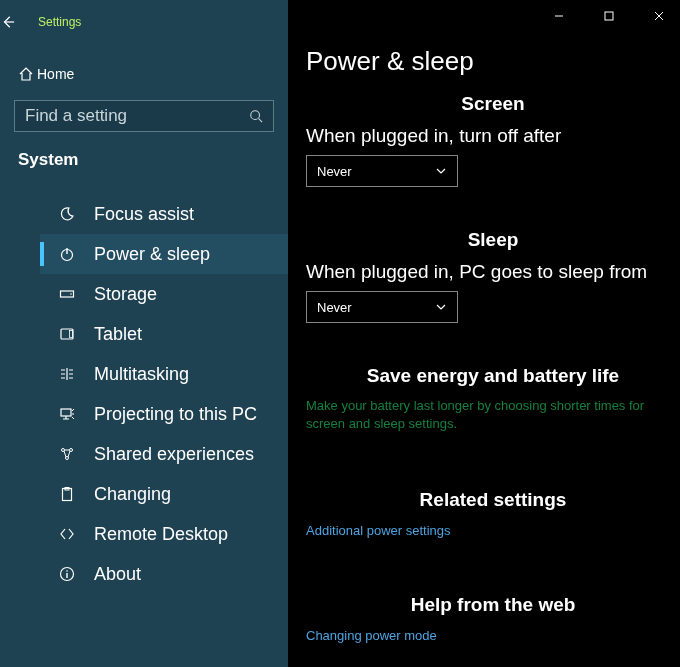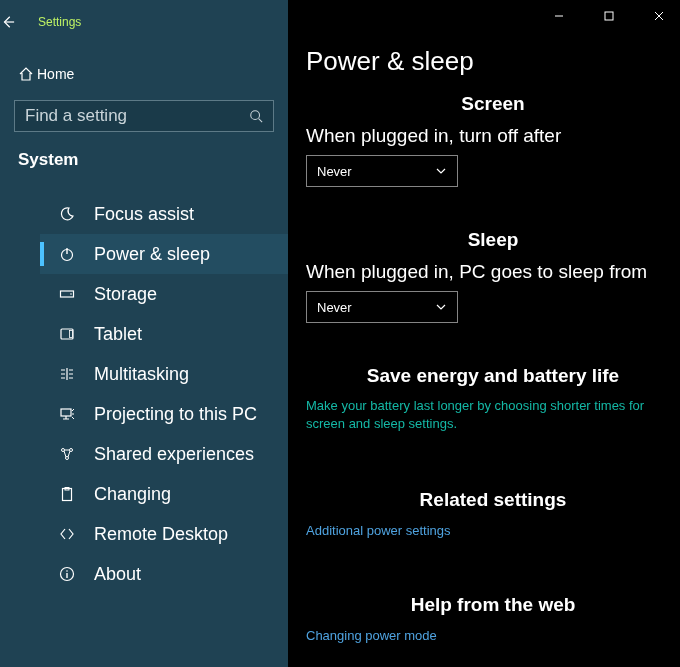--- a/index.html
+++ b/index.html
@@ -121,21 +121,21 @@
     background: #000;
     display: flex;
     align-items: center;
     justify-content: space-between;
     padding: 0 10px;
     font-size: 13px;
     cursor: pointer;
   }
   .section-desc {
     font-size: 13px;
-    color: #14b8a6;
+    color: #15803d;
     max-width: 340px;
     line-height: 1.4;
     margin-bottom: 14px;
   }
   .link {
     font-size: 13px;
     color: #4fa3e0;
     cursor: pointer;
     margin-bottom: 14px;
     display: inline-block;

